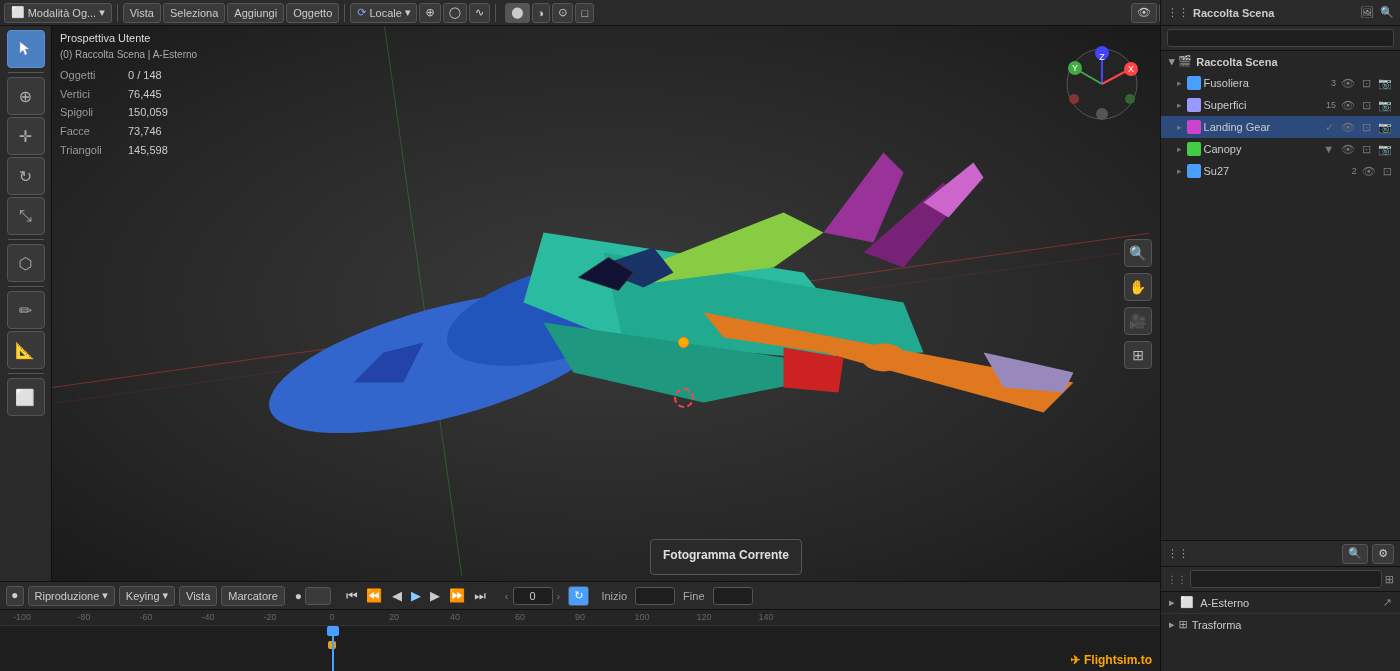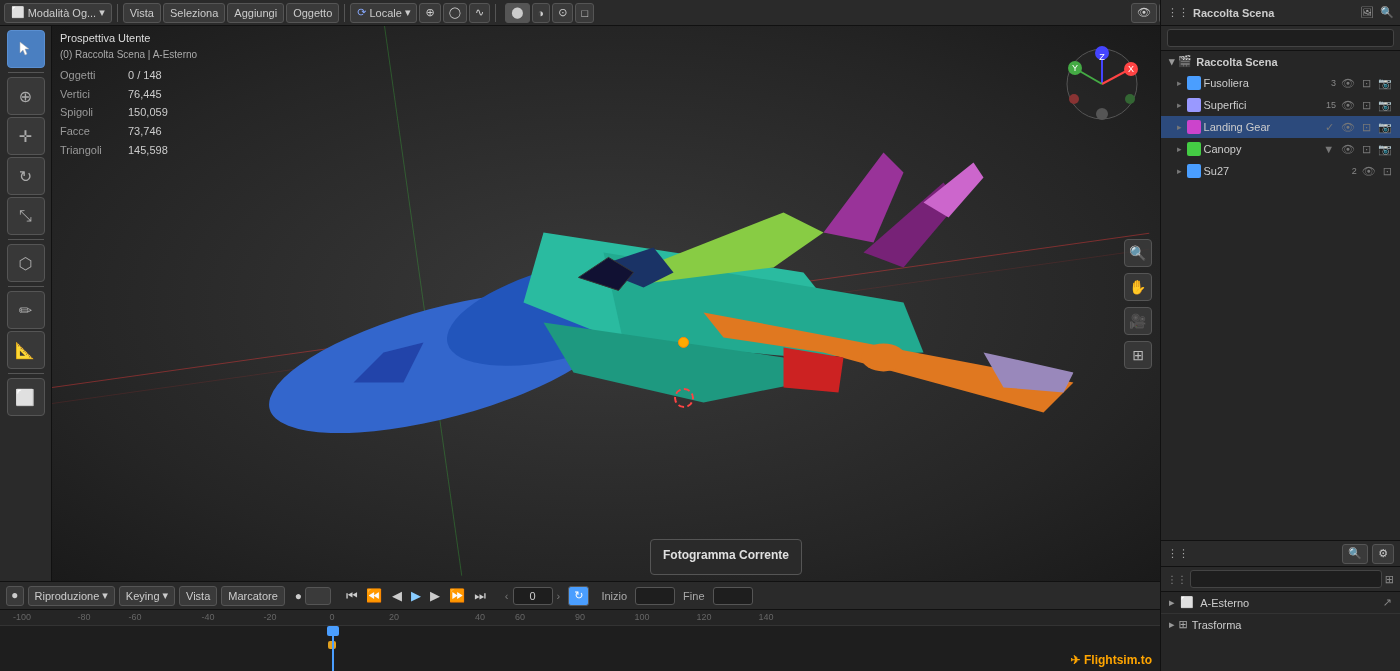--- a/index.html
+++ b/index.html
@@ -683,26 +683,26 @@
       <input class="frame-input" type="text" style="">
       <span class="frame-label">Fine</span>
       <input class="frame-input" type="text" style="">
     </div>
   </div>
 
   <div class="timeline-area">
     <div class="timeline-numbers">
       <span class="tick-num" style="left:22px">-100</span>
       <span class="tick-num" style="left:84px">-80</span>
-      <span class="tick-num" style="left:135px">-60</span>
+      <span class="tick-num" style="left:146px">-60</span>
       <span class="tick-num" style="left:208px">-40</span>
       <span class="tick-num" style="left:270px">-20</span>
       <span class="tick-num" style="left:332px">0</span>
       <span class="tick-num" style="left:394px">20</span>
-      <span class="tick-num" style="left:480px">40</span>
+      <span class="tick-num" style="left:455px">40</span>
       <span class="tick-num" style="left:520px">60</span>
       <span class="tick-num" style="left:580px">90</span>
       <span class="tick-num" style="left:642px">100</span>
       <span class="tick-num" style="left:704px">120</span>
       <span class="tick-num" style="left:766px">140</span>
     </div>
     <div class="timeline-track">
 
       <div style="position:absolute;left:332px;top:0;width:2px;height:100%;background:#4a9eff;z-index:5;">
         <div style="position:absolute;top:0;left:-5px;width:12px;height:10px;background:#4a9eff;border-radius:2px;"></div>

